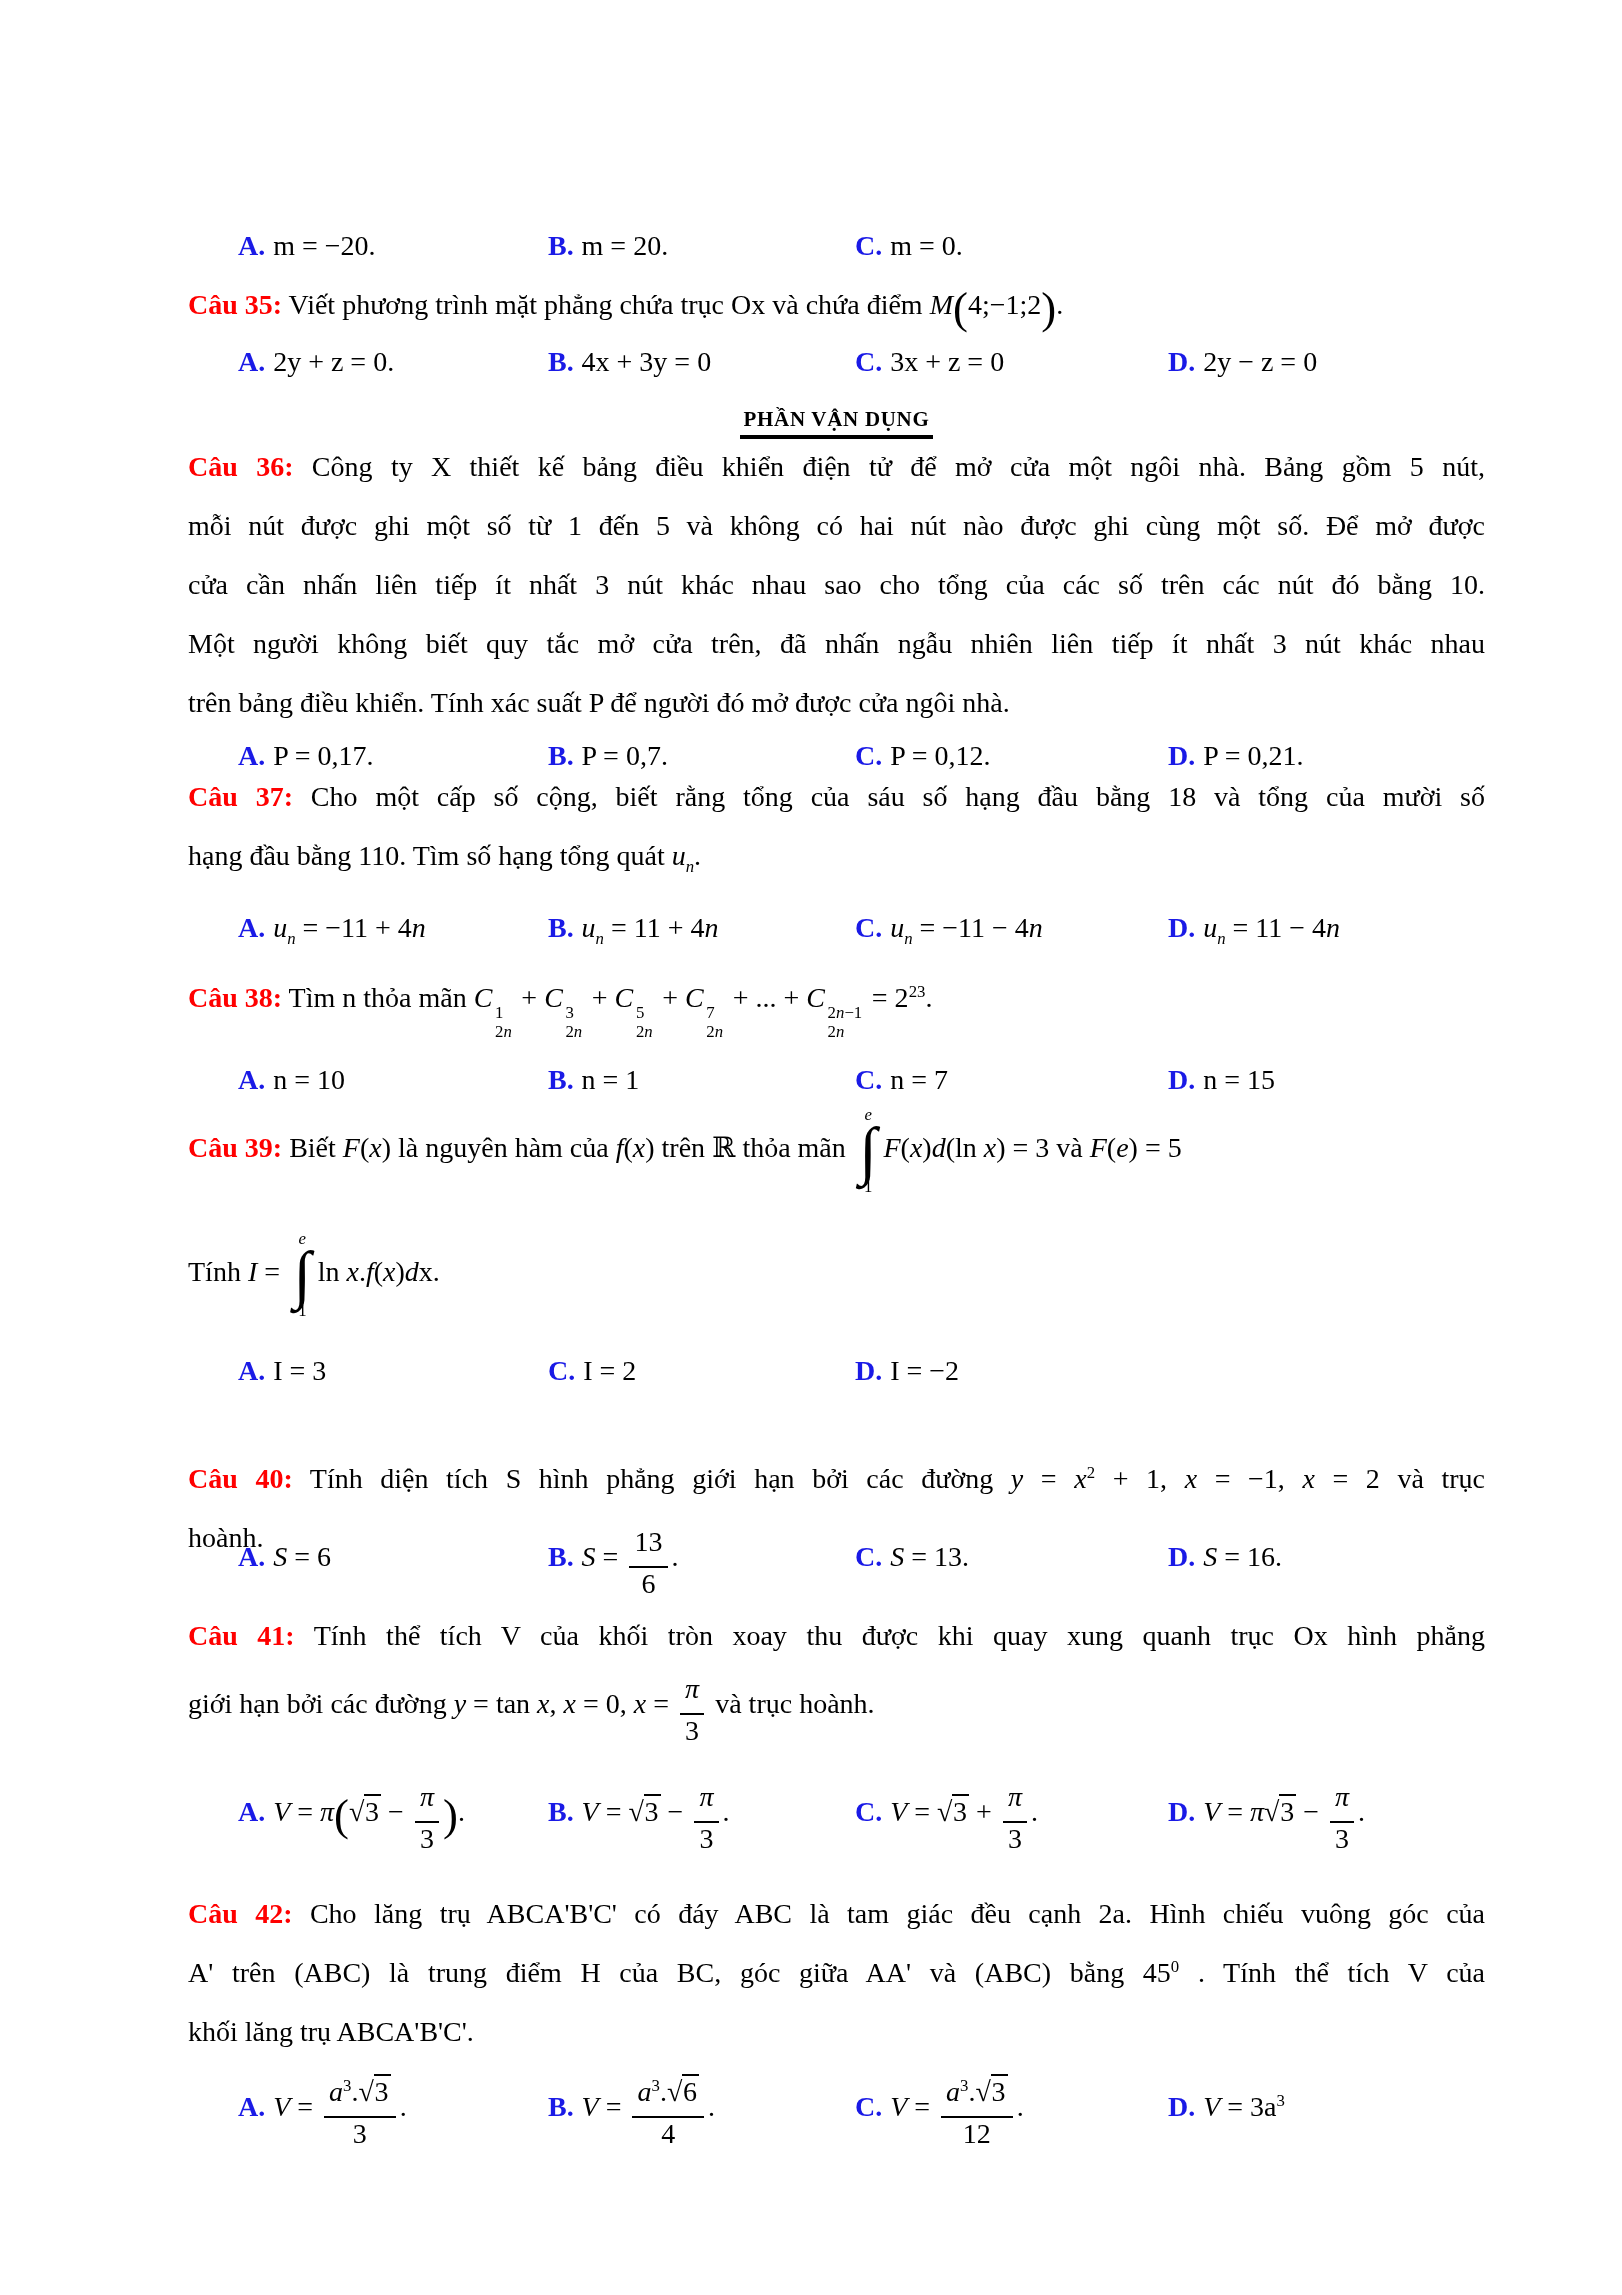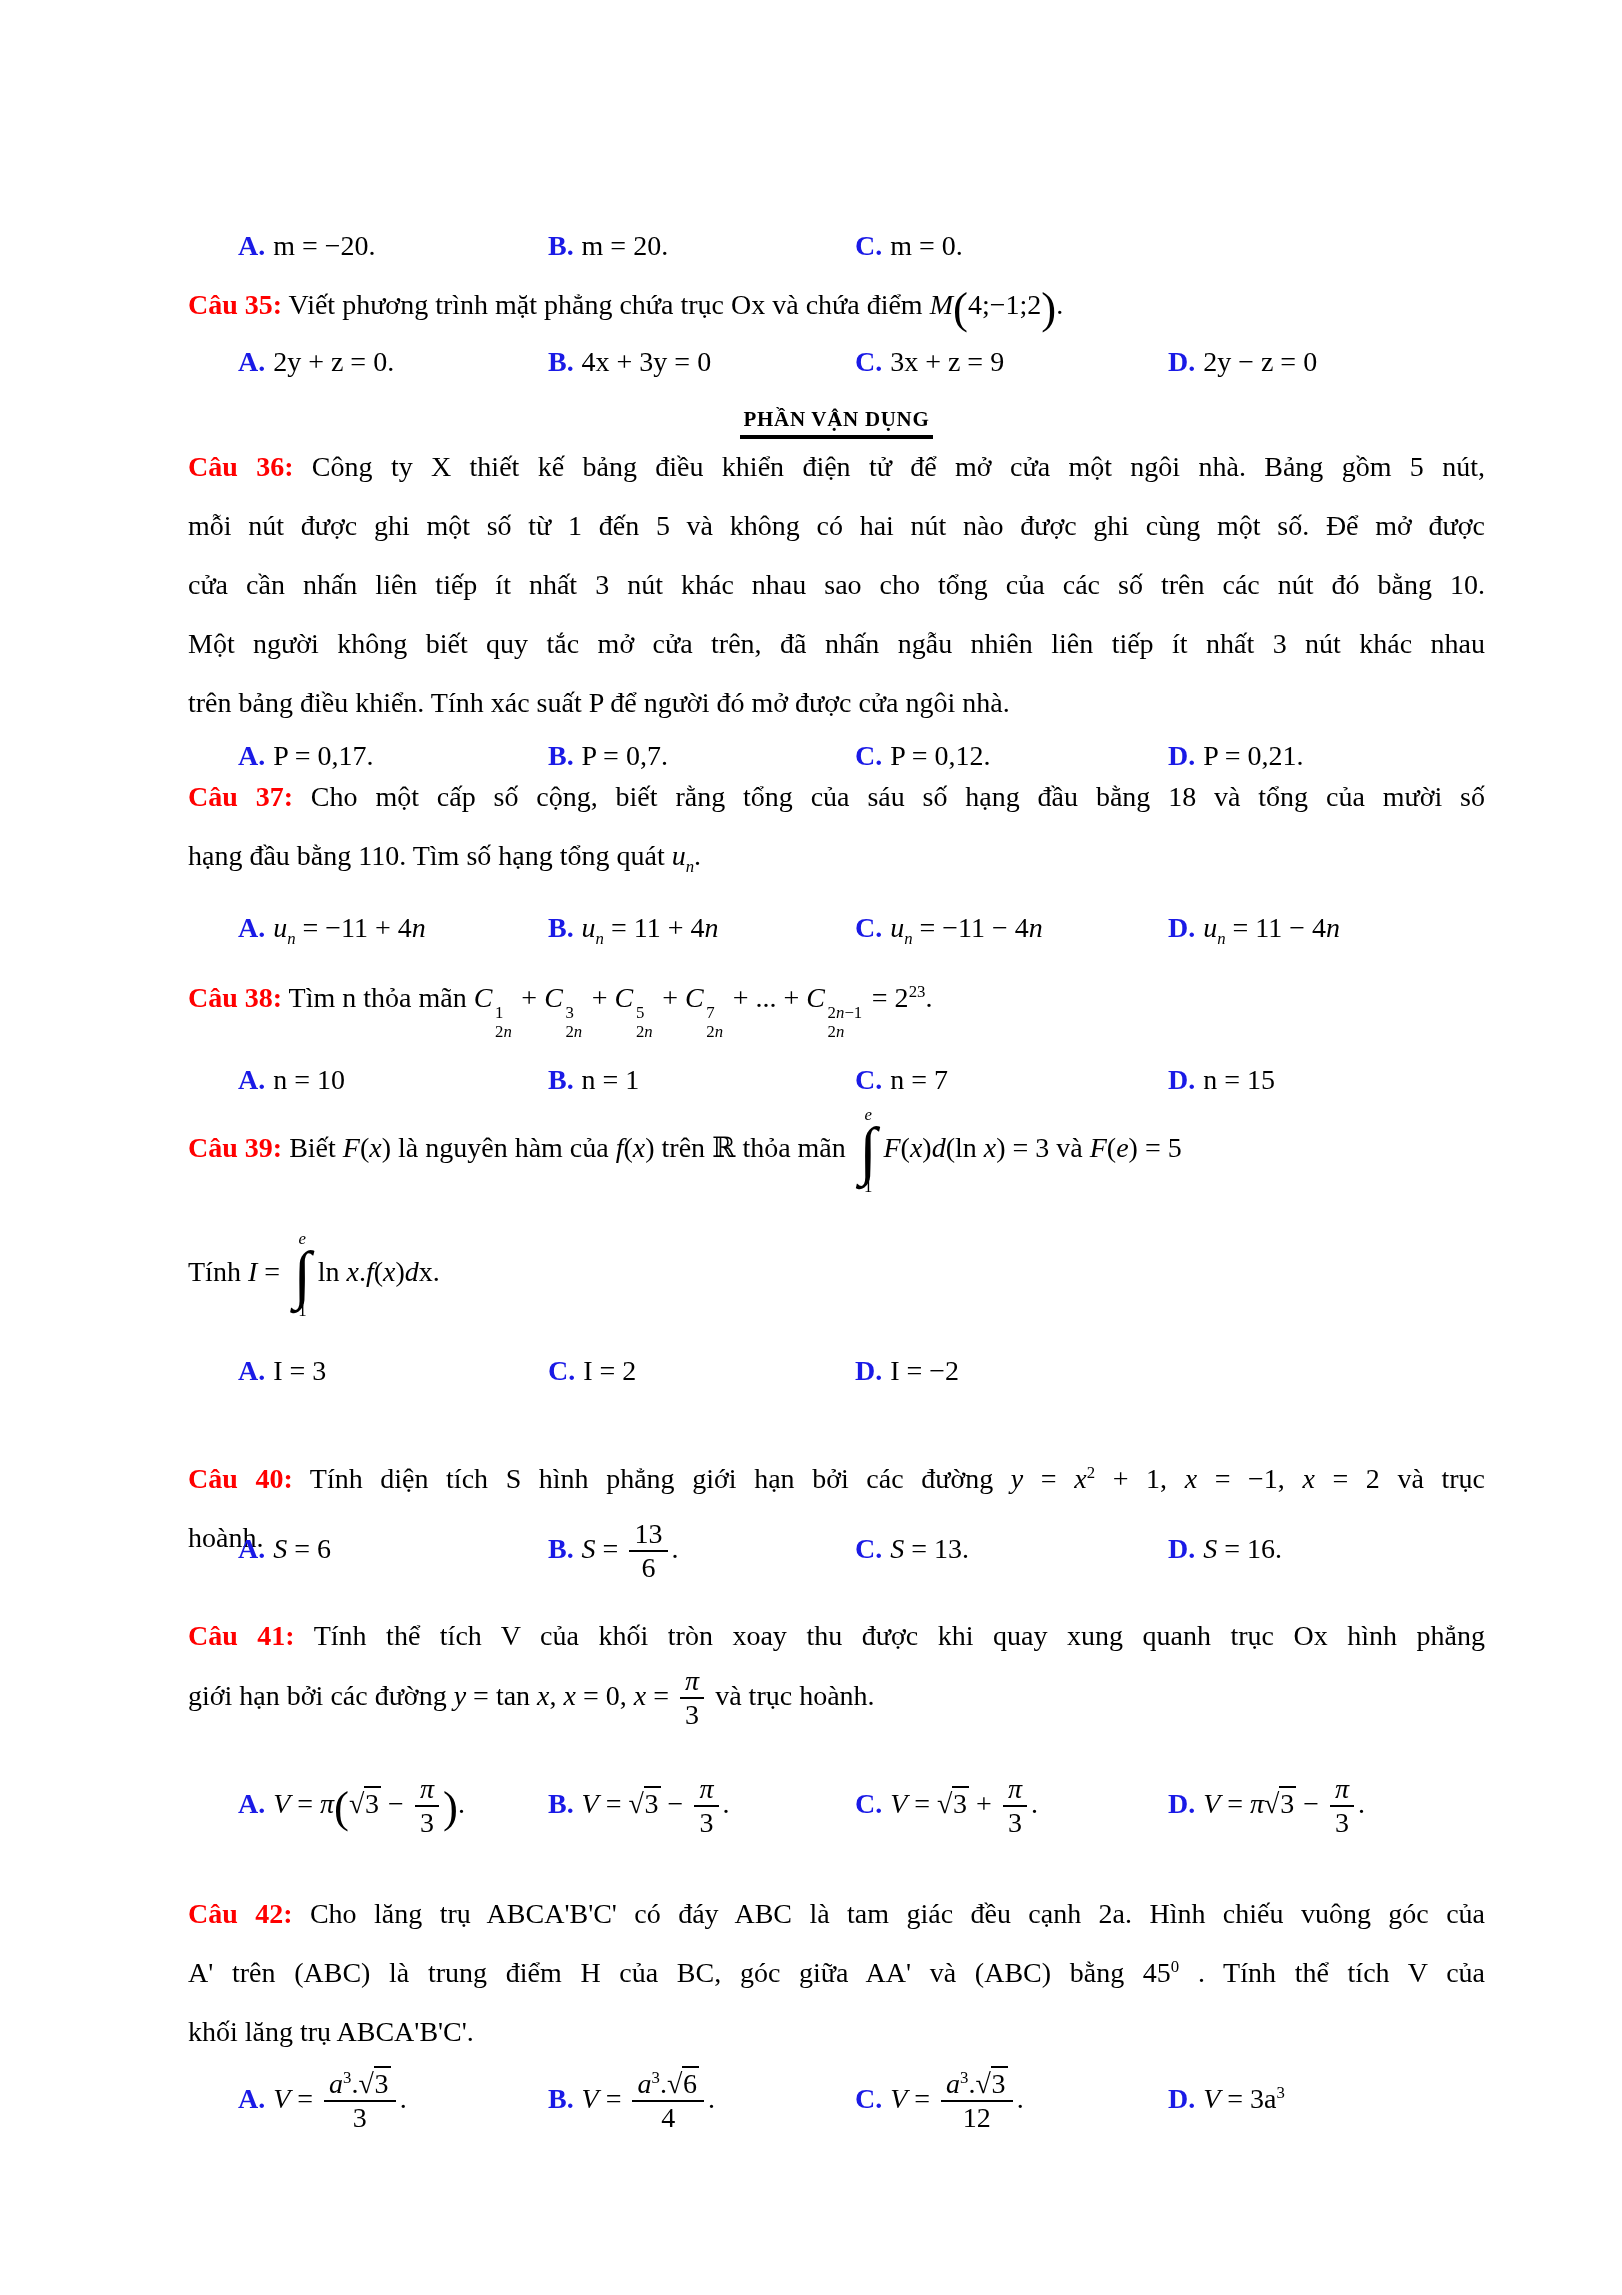--- a/index.html
+++ b/index.html
@@ -32,21 +32,21 @@
   sup,sub{font-size:0.6em;line-height:0;}
   .st{display:inline-flex;flex-direction:column;align-items:flex-start;
       font-size:0.6em;line-height:1.15;vertical-align:-0.65em;margin:0 2.6px;}
   .st span{display:block;}
   .intg{display:inline-flex;flex-direction:column;align-items:center;
       line-height:1;vertical-align:middle;margin:0 6.5px;}
   .is{font-size:2.3em;line-height:0.85;}
   .iu,.il{font-size:0.6em;line-height:1.05;}
   .frac{display:inline-flex;flex-direction:column;align-items:center;
       vertical-align:middle;line-height:1.15;margin:0 3.9px;text-align:center;}
-  .ft,.fb{padding:0 5.2px;}
+  .ft,.fb{padding:0 5.2px;margin-top:8px;}
   .fb{border-top:2px solid #000;align-self:stretch;}
   .rad{white-space:nowrap;}
   .rv{border-top:2px solid #000;padding:0 2px 0 0.7px;}
   .bigp{font-size:1.6em;vertical-align:middle;line-height:0;font-weight:400;}
 </style>
 </head>
 <body>
 
 <div class="page">
 
@@ -54,21 +54,21 @@
     <span class="opt"><b class="ol">A.</b><span>m = −20.</span></span>
     <span class="opt"><b class="ol">B.</b><span>m = 20.</span></span>
     <span class="opt"><b class="ol">C.</b><span>m = 0.</span></span>
   </div>
 
   <div class="blk ln" style="top:275px"><b class="ql">Câu 35:</b> Viết phương trình mặt phẳng chứa trục Ox và chứa điểm <i>M</i><span class="bigp">(</span>4;−1;2<span class="bigp">)</span>.</div>
 
   <div class="blk optrow" style="top:332px">
     <span class="opt"><b class="ol">A.</b><span>2y + z = 0.</span></span>
     <span class="opt"><b class="ol">B.</b><span>4x + 3y = 0</span></span>
-    <span class="opt"><b class="ol">C.</b><span>3x + z = 9</span></span>
+    <span class="opt"><b class="ol">C.</b><span>3x + z = 0</span></span>
     <span class="opt"><b class="ol">D.</b><span>2y − z = 0</span></span>
   </div>
 
   <div class="blk heading" style="top:387px">
     <span class="hd">PHẦN VẬN DỤNG</span>
   </div>
 
   <div class="blk" style="top:437px">
     <div class="ln jl"><b class="ql">Câu 36:</b> Công ty X thiết kế bảng điều khiển điện tử để mở cửa một ngôi nhà. Bảng gồm 5 nút,</div>
     <div class="ln jl">mỗi nút được ghi một số từ 1 đến 5 và không có hai nút nào được ghi cùng một số. Để mở được</div>

